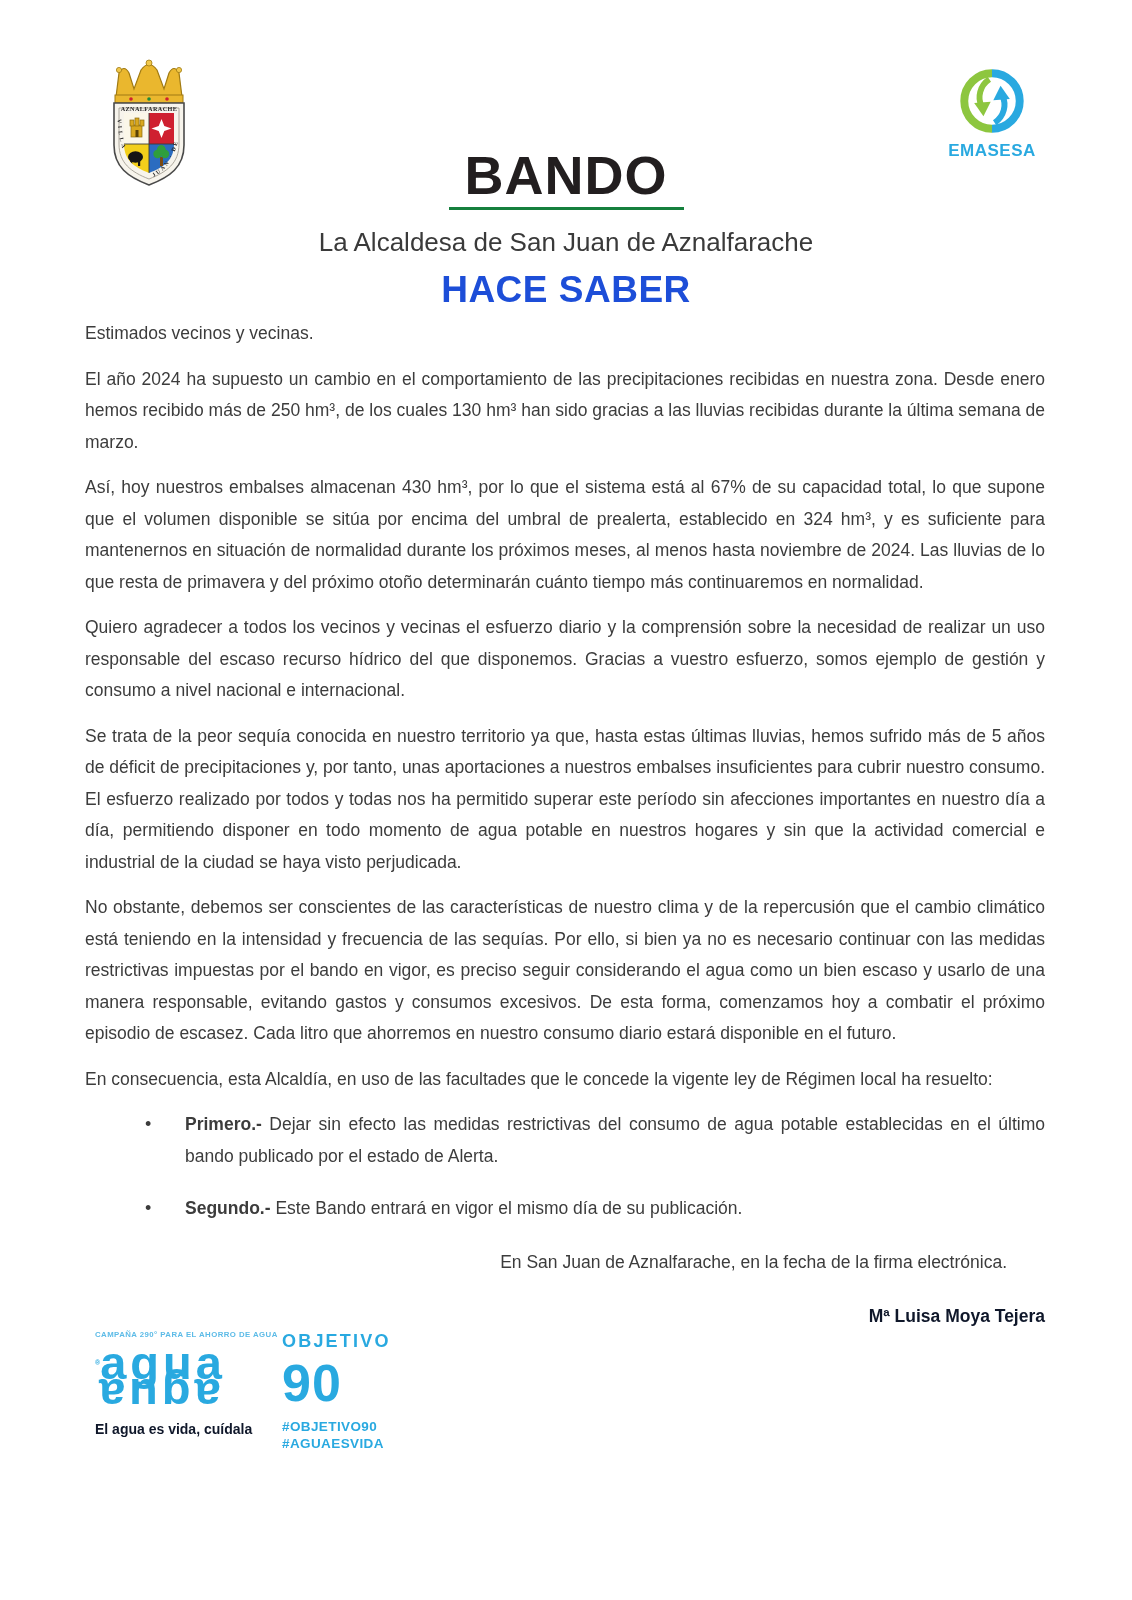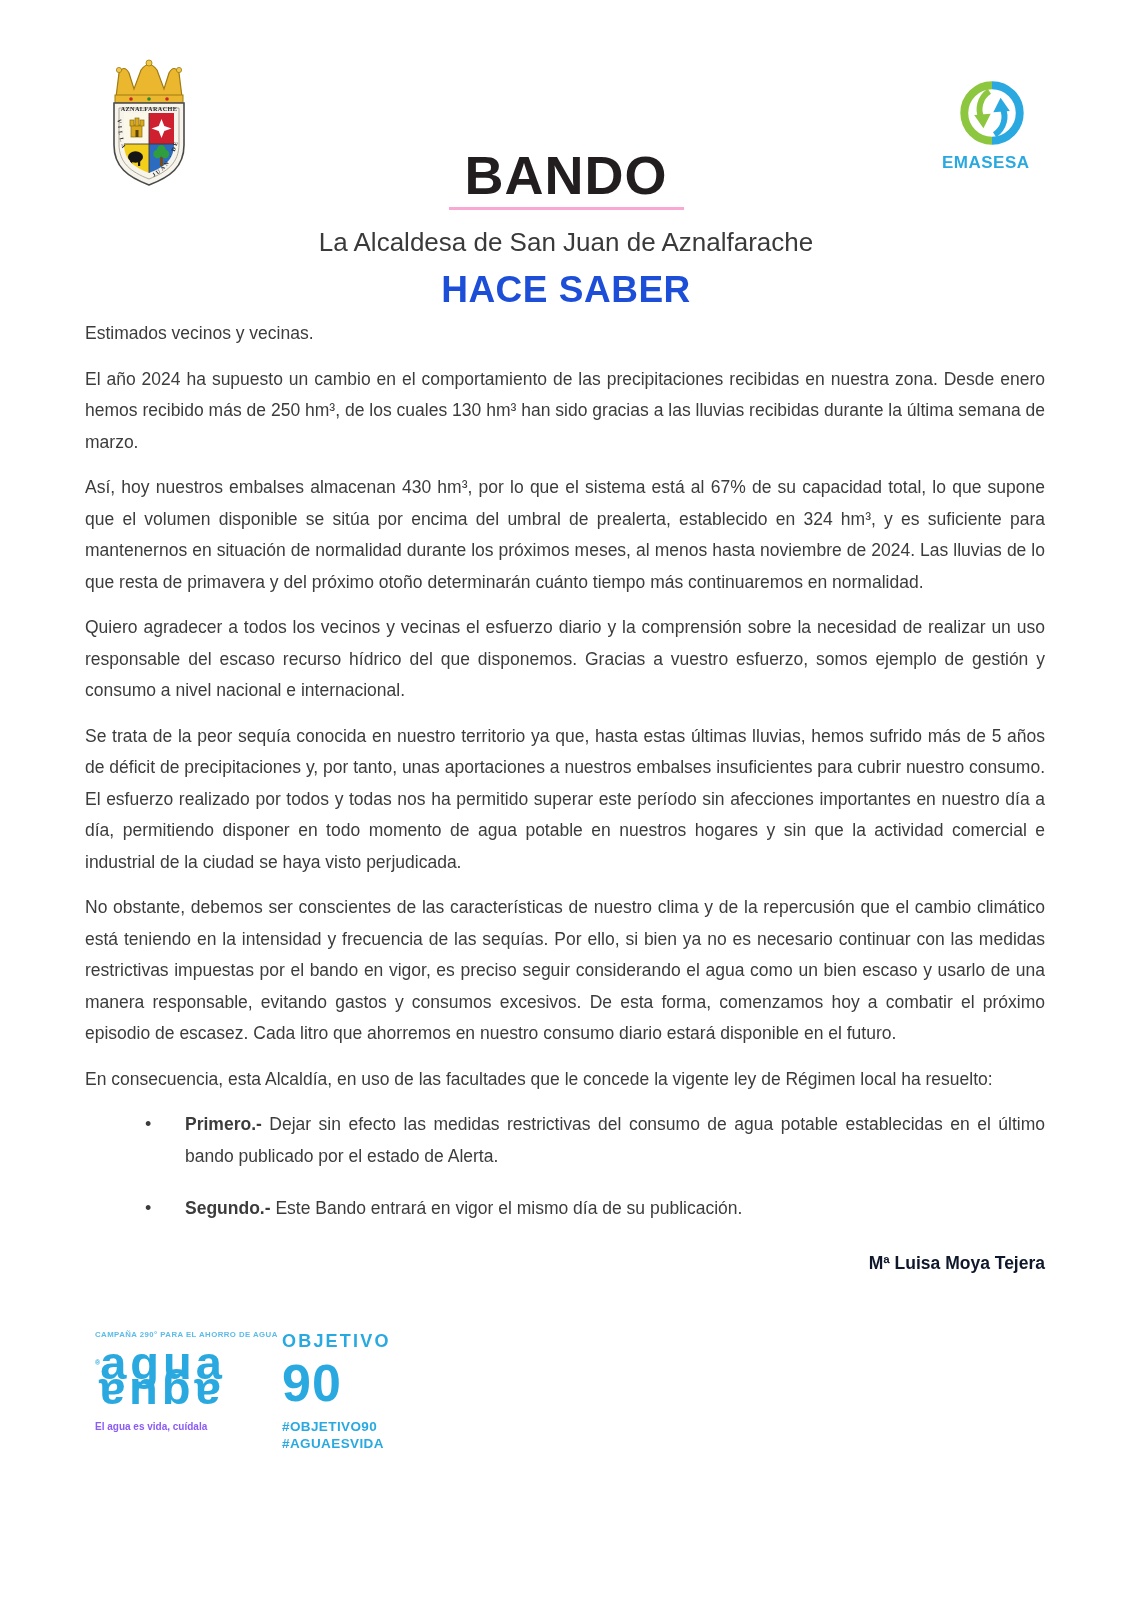--- a/index.html
+++ b/index.html
@@ -6,47 +6,47 @@
   .page{
     position:relative;
     width:1132px;height:1600px;
     background:#ffffff;
     font-family:"Liberation Sans", sans-serif;
     color:#3c3c3c;
     overflow:hidden;
   }
   
   .crest{position:absolute;left:94px;top:54px;width:110px;height:134px;}
-  .emasesa{position:absolute;left:942px;top:80px;width:100px;}
+  .emasesa{position:absolute;left:942px;top:68px;width:100px;text-align:center;}
   .emasesa svg{width:66px;height:66px;display:block;margin:0 auto;}
   .emasesa-name{margin-top:7px;font-size:17px;font-weight:800;letter-spacing:.5px;color:#29a9e0;}
   .title-wrap{position:absolute;left:0;right:0;top:148px;text-align:center;}
   .doc-title{display:inline-block;font-size:54px;line-height:54px;font-weight:800;
-    letter-spacing:1px;color:#221e1f;padding:0 16px 5px;border-bottom:3px solid #f9a8d4;}
+    letter-spacing:1px;color:#221e1f;padding:0 16px 5px;border-bottom:3px solid #15803d;}
   .doc-subtitle{margin-top:17px;font-size:26px;line-height:30px;color:#3a3a3a;font-weight:400;}
   .doc-heading{margin-top:13px;font-size:37px;line-height:40px;font-weight:700;color:#1d4ed8;letter-spacing:.5px;}
   
   .doc-body{position:absolute;left:85px;top:318px;width:960px;
     font-size:17.5px;line-height:31.5px;text-align:justify;color:#3c3c3c;}
   .doc-body p{margin:0 0 14px 0;}
   ul.resolutions{list-style:none;margin:6px 0 6px 0;padding:0;}
   ul.resolutions li{position:relative;padding-left:100px;margin:0 0 21px 0;}
   ul.resolutions li::before{content:"\2022";position:absolute;left:60px;top:0;font-size:18px;}
   .b{font-weight:700;}
   .closing-line{margin-top:7px !important;}
   .place-line{text-align:right;padding-right:38px;margin-top:22px !important;}
   .signer{text-align:right;font-weight:700;margin-top:23px !important;color:#0f172a;}
   
   .agua-logo{position:absolute;left:95px;top:1330px;width:170px;color:#29a9e0;}
   .campaign-caption{font-size:7.8px;font-weight:600;letter-spacing:.45px;color:#5cbbe7;white-space:nowrap;}
   .agua-word{display:block;width:fit-content;font-size:47px;line-height:35px;font-weight:800;
     letter-spacing:4px;color:#29a9e0;margin-top:6px;}
   .agua-word.mirrored{transform:rotate(180deg);margin-top:-2px;}
   .tm{font-size:7px;vertical-align:14px;letter-spacing:0;}
-  .agua-tagline{margin-top:8px;font-size:10px;font-weight:700;color:#8b5cf6;white-space:nowrap;}
+  .agua-tagline{margin-top:8px;font-size:14px;font-weight:700;color:#0f172a;white-space:nowrap;}
   .objetivo-logo{position:absolute;left:282px;top:1331px;color:#29a9e0;}
   .objetivo-label{font-size:18px;font-weight:800;letter-spacing:2.2px;}
   .objetivo-number{font-size:52px;line-height:58px;font-weight:800;letter-spacing:1px;margin-top:2px;}
   .hashtags{margin-top:6px;font-size:13.5px;font-weight:800;line-height:17px;letter-spacing:.4px;}
 </style>
 </head>
 <body>
 
 <div class="page">
 
@@ -143,20 +143,21 @@
       <li>
         <span class="b">Primero.-</span>
         <span>Dejar sin efecto las medidas restrictivas del consumo de agua potable establecidas en el último bando publicado por el estado de Alerta.</span>
       </li>
       <li>
         <span class="b">Segundo.-</span>
         <span>Este Bando entrará en vigor el mismo día de su publicación.</span>
       </li>
     </ul>
 
+    <p class="place-line">En San Juan de Aznalfarache, en la fecha de la firma electrónica.</p>
     <p class="signer">Mª Luisa Moya Tejera</p>
   </main>
 
   <div class="agua-logo">
     <div class="campaign-caption">CAMPAÑA 290° PARA EL AHORRO DE AGUA</div>
     <span class="agua-word"><sup class="tm">®</sup><span>agua</span></span>
     <span class="agua-word mirrored">agua</span>
     <div class="agua-tagline">El agua es vida, cuídala</div>
   </div>
 

